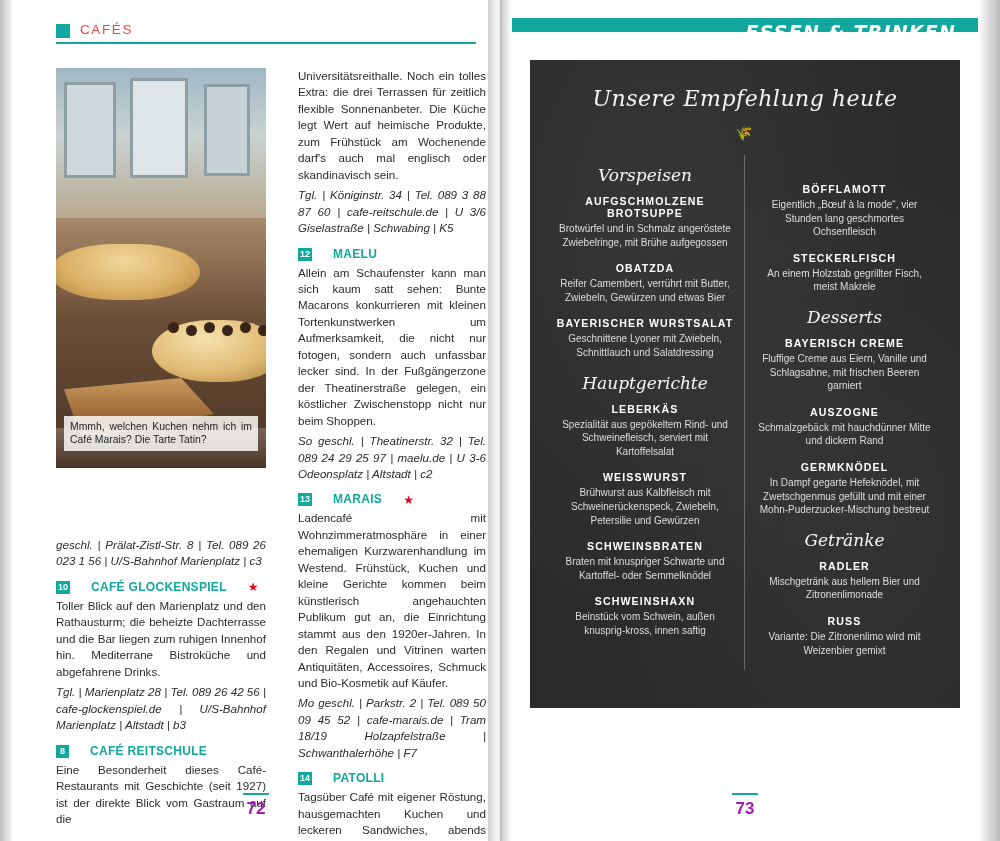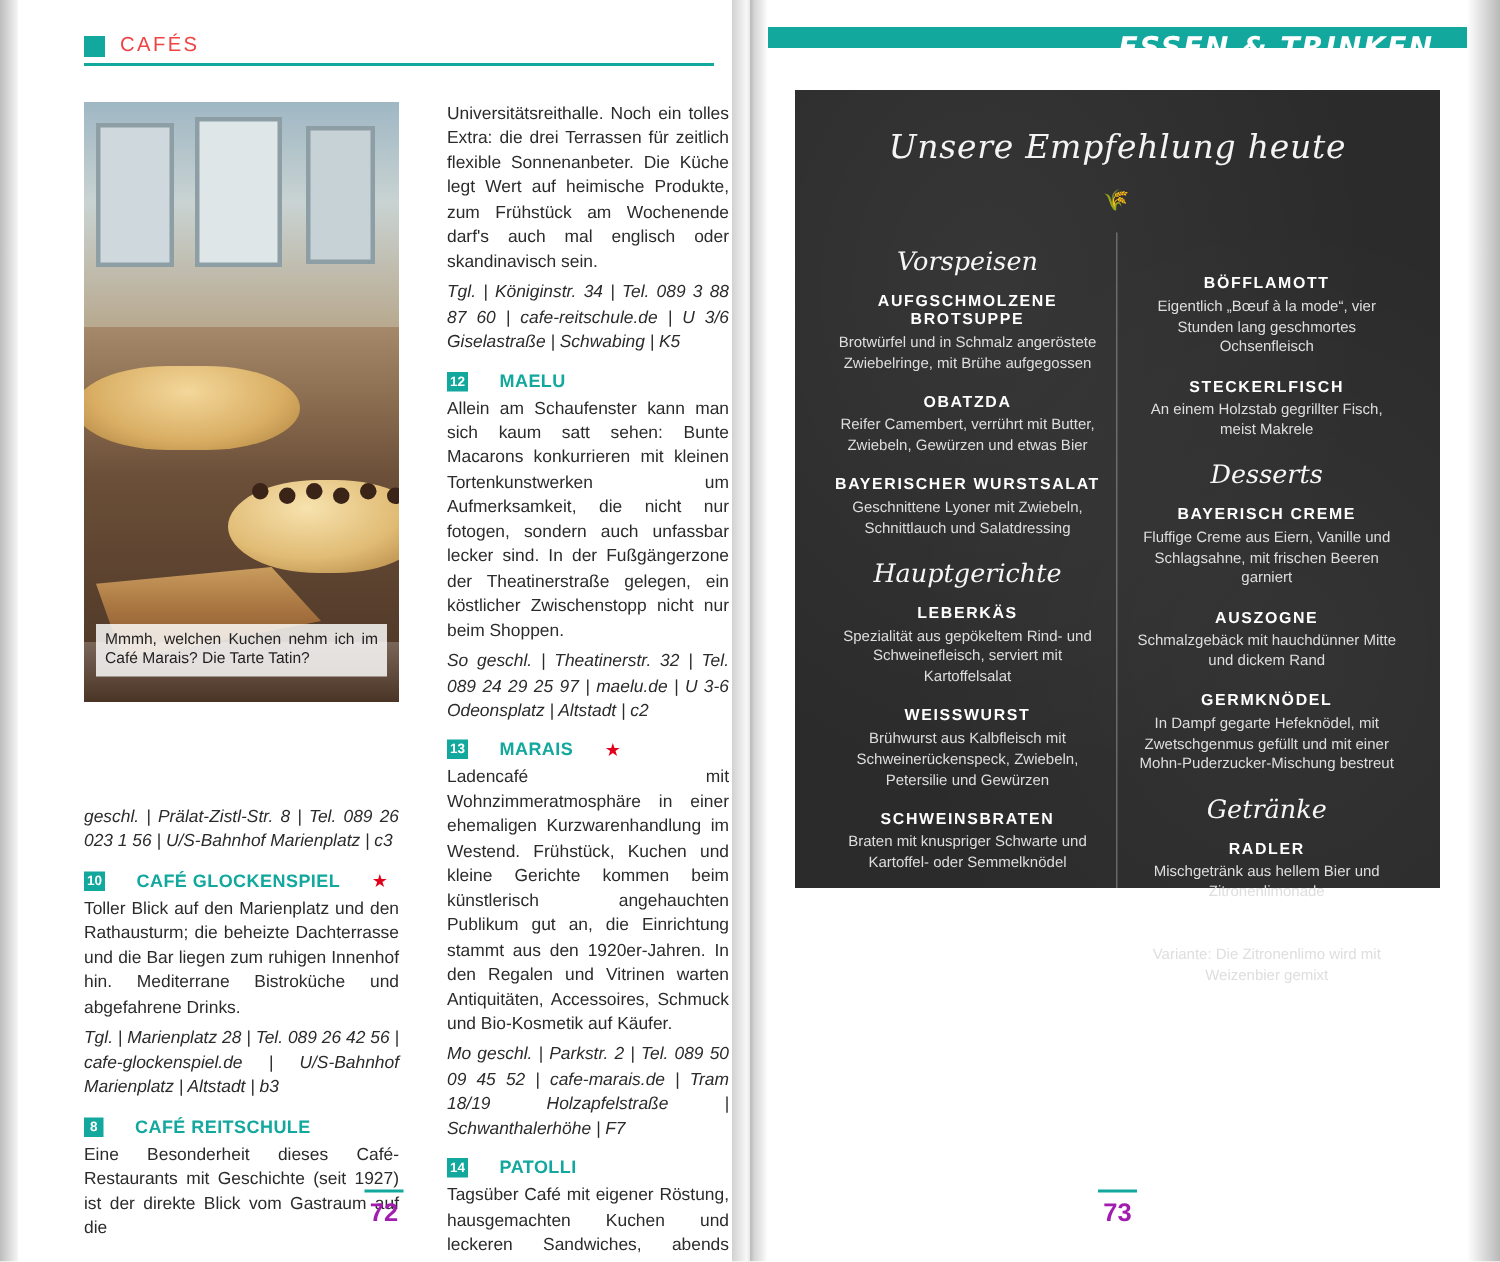--- a/index.html
+++ b/index.html
@@ -113,21 +113,21 @@
 
   .pagenum {
     position:absolute; bottom:22px; font-size:17px; font-weight:700; color:#a21caf;
   }
   .pagenum .tick { display:block; width:26px; height:2px; background:#13a89e; margin:0 auto 4px auto; }
   .pn-left { left:0; width:488px; text-align:center; }
   .pn-right { left:0; width:466px; text-align:center; }
 
   
   .board {
-    position:absolute; left:18px; top:60px; width:430px; height:532px;
+    position:absolute; left:18px; top:60px; width:430px; height:648px;
     background:
       radial-gradient(ellipse at 30% 25%, rgba(255,255,255,.055), rgba(255,255,255,0) 60%),
       radial-gradient(ellipse at 75% 70%, rgba(255,255,255,.045), rgba(255,255,255,0) 55%),
       #2b2b2b;
     color:#f2f2f2;
   }
   .board-title {
     text-align:center; margin-top:26px;
     font-size:22px; font-style:italic; font-family:"DejaVu Serif", serif;
     letter-spacing:.5px; color:#f4f4f4;
@@ -294,20 +294,24 @@
               <span class="ds">Spezialität aus gepökeltem Rind- und Schweinefleisch, serviert mit Kartoffelsalat</span>
             </div>
           <div class="dish">
               <span class="nm">WEISSWURST</span>
               <span class="ds">Brühwurst aus Kalbfleisch mit Schweinerückenspeck, Zwiebeln, Petersilie und Gewürzen</span>
             </div>
           <div class="dish">
               <span class="nm">SCHWEINSBRATEN</span>
               <span class="ds">Braten mit knuspriger Schwarte und Kartoffel- oder Semmelknödel</span>
             </div>
+          <div class="dish">
+              <span class="nm">SCHWEINSHAXN</span>
+              <span class="ds">Beinstück vom Schwein, außen knusprig-kross, innen saftig</span>
+            </div>
         </div>
 
         <div class="bcol">
           <div class="spacer-top"></div>
           <div class="dish">
               <span class="nm">BÖFFLAMOTT</span>
               <span class="ds">Eigentlich „Bœuf à la mode“, vier Stunden lang geschmortes Ochsenfleisch</span>
             </div>
           <div class="dish">
               <span class="nm">STECKERLFISCH</span>

